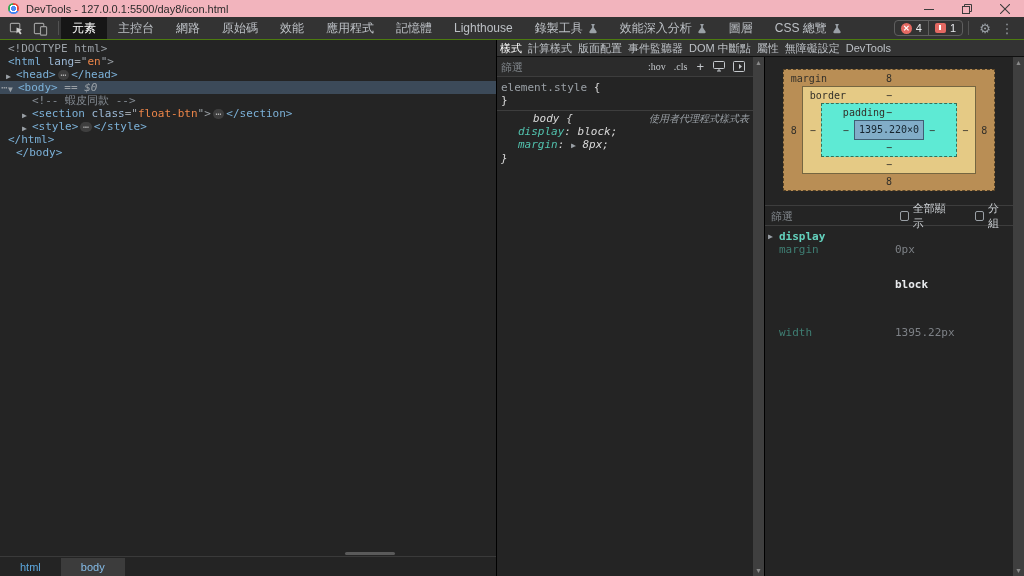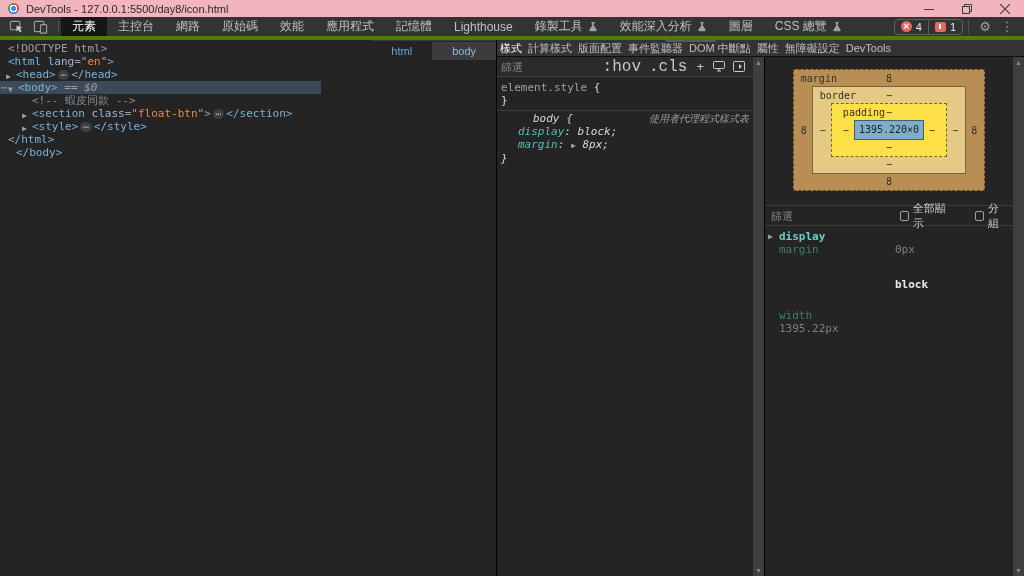--- a/index.html
+++ b/index.html
@@ -14,21 +14,21 @@
     background:
       radial-gradient(circle at 50% 50%, #4c8bf5 0 2.5px, #ffffff 2.5px 3.8px, rgba(0,0,0,0) 3.8px),
       conic-gradient(from 0deg, #ea4335 0 33%, #4285f4 0 66%, #34a853 0 100%); }
   .title-text { font-size:11px; color:#2b2b2b; }
   .win-controls { margin-left:auto; display:flex; height:100%; }
   .win-btn { width:38px; height:100%; display:flex; align-items:center; justify-content:center;
     color:#333; }
   .win-btn svg { display:block; }
 
   
-  .main-toolbar { height:23px; background:#333333; border-bottom:4px solid #4d7c0f;
+  .main-toolbar { height:23px; background:#333333; border-bottom:1px solid #4d7c0f;
     display:flex; align-items:stretch; flex:0 0 auto; }
   .tool-icons { display:flex; align-items:center; padding:0 4px; }
   .tool-icon { width:24px; height:100%; display:flex; align-items:center; justify-content:center; }
   .tb-divider { width:1px; background:#525252; margin:4px 2px; }
   .main-tabs { display:flex; align-items:stretch; }
   .main-tab { display:flex; align-items:center; padding:0 11px; font-size:12px;
     color:#bdc1c6; white-space:nowrap; }
   .main-tab.selected { background:#161616; color:#ffffff; }
   .main-tab .flask { margin-left:5px; }
   .toolbar-right { margin-left:auto; display:flex; align-items:center; padding-right:6px; }
@@ -40,21 +40,21 @@
     font-size:8px; line-height:11px; text-align:center; font-weight:bold; }
   .issue-sq { width:11px; height:10px; border-radius:2px; background:#e46962; position:relative; }
   .issue-sq:after { content:""; position:absolute; left:4px; top:2px; width:2px; height:5px; background:#fff; }
   .icon-btn { width:22px; text-align:center; color:#9aa0a6; font-size:13px; }
 
   
   .content { flex:1 1 auto; display:flex; min-height:0; }
 
   
   .elements-panel { width:497px; flex:0 0 auto; border-right:1px solid #000;
-    display:flex; background:#242424; }
+    display:flex; flex-direction:column; background:#242424; }
   .dom-tree { flex:1 1 auto; padding-top:2px; font-family:"DejaVu Sans Mono", monospace;
     font-size:11px; line-height:13px; position:relative; overflow:hidden; }
   .tree-row { white-space:pre; position:relative; height:13px; color:#9aa0a6; }
   .tree-row.selected { background:#3c4a59; }
   .tok-tag { color:#7cb1d8; }
   .tok-attr { color:#9cb9d6; }
   .tok-punct { color:#9aa0a6; }
   .tok-val { color:#ee8649; }
   .tok-comment { color:#858c94; }
   .tok-doctype { color:#9aa0a6; }
@@ -81,21 +81,21 @@
 
   
   .styles-col { width:268px; flex:0 0 auto; border-right:1px solid #000; display:flex;
     flex-direction:column; position:relative; }
   .styles-main { flex:1 1 auto; display:flex; flex-direction:column; margin-right:11px; min-width:0; }
   .filter-row { height:20px; background:#2b2b2b; border-bottom:1px solid #3d3d3d;
     display:flex; align-items:center; padding:0 4px; flex:0 0 auto; }
   .filter-input { flex:1 1 auto; background:transparent; border:none; outline:none;
     font-size:11px; color:#bdc1c6; min-width:20px; }
   .filter-input::placeholder { color:#80868b; }
-  .mini-btn { font-size:16px; color:#c5c9cd; padding:0 4px; font-family:Liberation Mono, monospace; }
+  .mini-btn { font-size:10px; color:#c5c9cd; padding:0 4px; font-family:Liberation Serif, serif; }
   .plus-btn { color:#c5c9cd; font-size:13px; padding:0 5px; }
   .mini-icon { margin:0 4px; display:flex; align-items:center; }
   .styles-body { flex:1 1 auto; font-family:"DejaVu Sans Mono", monospace; font-size:11px;
     line-height:13px; color:#d7d7d7; padding-top:3px; }
   .rule { padding:1px 4px 3px 4px; }
   .rule + .rule { border-top:1px solid #3d3d3d; }
   .sel-gray { color:#9aa0a6; }
   .ua-rule { font-style:italic; }
   .rule-head { display:flex;margin-left:32px; }
   .origin { margin-left:auto; color:#9aa0a6; font-size:10px; }
@@ -114,39 +114,39 @@
   .computed-main { margin-right:11px; height:100%; display:flex; flex-direction:column; }
   .boxmodel-wrap { padding:12px 0 14px 0; display:flex; justify-content:center;
     border-bottom:1px solid #3d3d3d; }
   .bm { font-family:"DejaVu Sans Mono", monospace; font-size:10px; color:#33302a; }
   .bm-row-top, .bm-row-bot { position:relative; text-align:center; height:15px; line-height:15px; }
   .bm-label { position:absolute; left:5px; top:0; }
   .bm-mid { display:flex; align-items:center; }
   .bm-sideval { padding:0 5px; }
   .bm-margin { background:#b98e55; border:1px dashed rgba(25,20,10,.6); padding:1px 2px; }
   .bm-border { background:#e5ca85; border:1px solid rgba(25,20,10,.55); padding:1px 2px; flex:1; }
-  .bm-padding { background:#fde047; border:1px dashed rgba(25,30,10,.6); padding:1px 6px; flex:1; }
+  .bm-padding { background:#5eead4; border:1px dashed rgba(25,30,10,.6); padding:1px 16px; flex:1; }
   .bm-content { background:#81adc8; border:1px solid rgba(10,30,45,.55); min-width:64px;
     height:20px; line-height:18px; text-align:center; color:#15242e; flex:1; padding:0 4px; }
   .computed-filter { height:20px; display:flex; align-items:center; padding:0 6px;
     border-bottom:1px solid #3d3d3d; font-size:11px; flex:0 0 auto; }
   .computed-filter .filter-input { color:#bdc1c6; }
   .chk-group { margin-left:auto; display:flex; align-items:center; gap:24px; color:#cdd1d5; }
   .chk { display:flex; align-items:center; gap:4px; }
   .chk-box { width:10px; height:10px; border:1px solid #9aa0a6; border-radius:2px; background:transparent; }
   .computed-list { font-family:"DejaVu Sans Mono", monospace; font-size:11px; padding-top:4px; }
   .cprop { display:flex; height:13px; line-height:13px; padding-left:14px; position:relative; }
   .cprop .cname { width:116px; color:#52c2ae; flex:0 0 auto; }
   .cprop.emph .cname { font-weight:bold; color:#63d2be; }
   .cprop .cval { color:#e8eaed; }
   .cprop.emph .cval { font-weight:bold;margin-top:48px; }
   .cprop.dim .cname { color:#3f7e73; }
   .cprop.dim .cval { color:#7d8186; }
   .cprop .carrow { position:absolute; left:3px; top:0; color:#9aa0a6; font-size:8px; }
-  .cprop.gap { margin-top:53px;flex-direction:column; }
+  .cprop.gap { margin-top:70px; }
 
   svg { display:block; }
 </style>
 </head>
 <body>
 
 <div class="app">
 
   <div class="titlebar">
     <span class="chrome-logo"></span>

